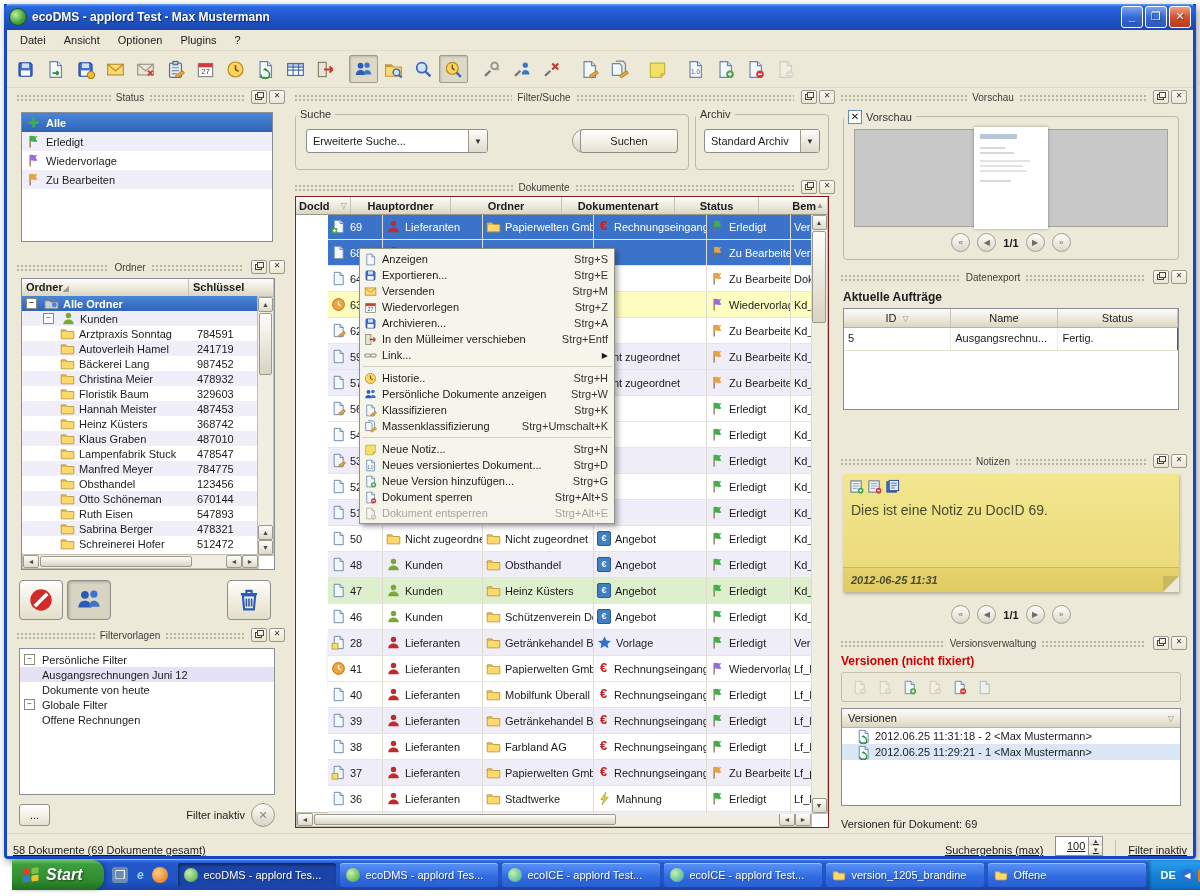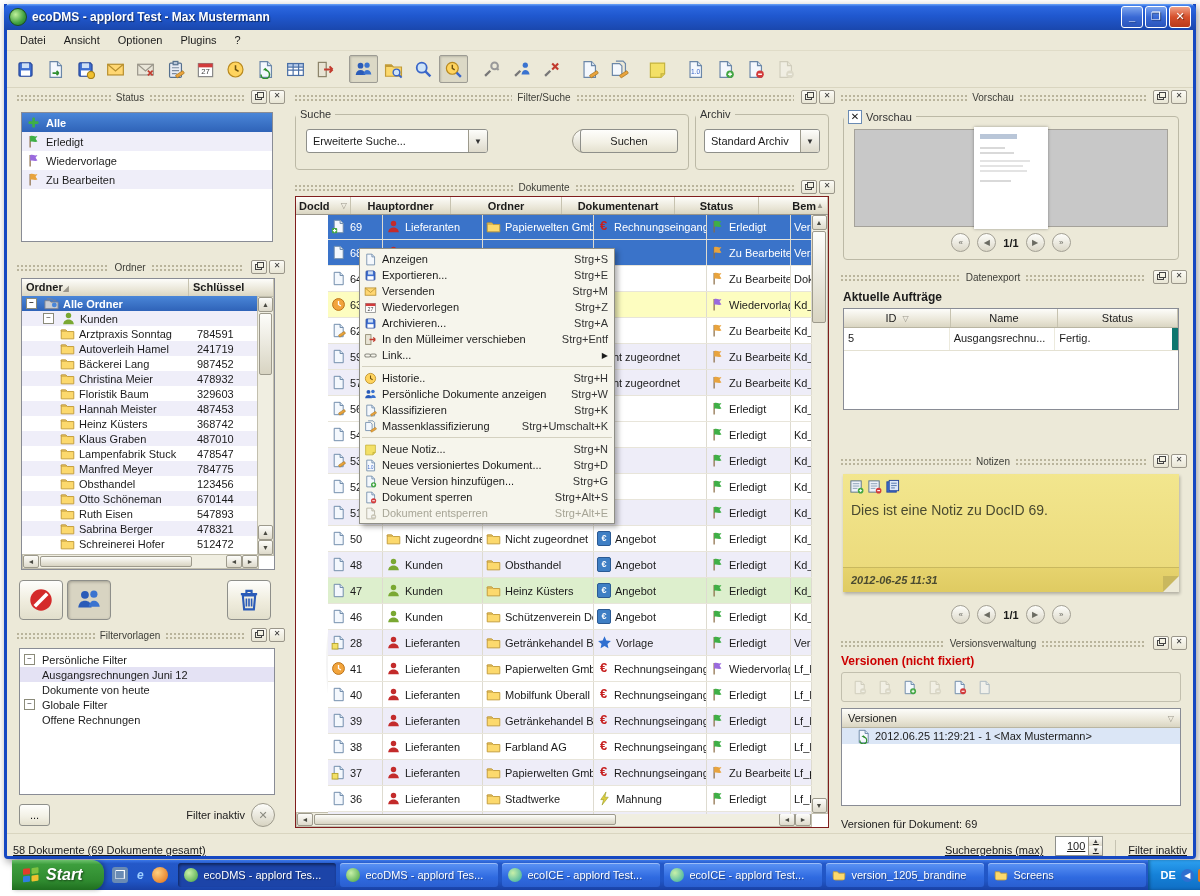--- a/index.html
+++ b/index.html
@@ -1755,21 +1755,21 @@
         <div class="sunkbox" style="position:absolute;left:8px;right:8px;top:38px;height:100px;">
           <div class="exp-table-hdr" id="exp-cols">
               <div style="width:32%">ID<span style="margin-left:6px;color:#9a968a;font-size:8px;">▽</span></div>
               <div style="width:32%">Name</div>
               <div style="width:36%">Status</div>
             </div>
           <div id="exp-rows">
               <div style="display:flex;height:22px;border-bottom:1px solid #e4e1d2;">
                 <div style="width:32%;padding:4px;border-right:1px solid #eceadd;overflow:hidden;white-space:nowrap;">5</div>
                 <div style="width:32%;padding:4px;border-right:1px solid #eceadd;overflow:hidden;white-space:nowrap;">Ausgangsrechnu...</div>
-                <div style="width:36%;padding:4px;border-right:6px solid #0f766e;overflow:hidden;white-space:nowrap;">Fertig.</div>
+                <div style="width:36%;padding:4px;border-right:1px solid #0f766e;overflow:hidden;white-space:nowrap;">Fertig.</div>
               </div>
             </div>
         </div>
       </div>
 
       <div class="dock" id="p-notizen" style="left:828px;top:366px;width:352px;height:178px;">
         <div class="dock-title">
           <span class="dts"></span>
           <span>Notizen</span>
           <span class="dts"></span>
@@ -1857,20 +1857,29 @@
                 <path d="M3.4 1.4h6.3L13 4.8v9.8H3.4z" fill="#f4f8fd" stroke="#6b87a8"></path>
                 <path d="M9.7 1.4v3.4H13" fill="#d9e6f3" stroke="#6b87a8"></path>
               </svg></span>
           </div>
         <div class="sunkbox" style="position:absolute;left:6px;right:6px;top:72px;height:96px;">
           <div class="exp-table-hdr" style="justify-content:flex-start;padding-left:6px;display:flex;align-items:center;">
             <span>Versionen</span>
             <span style="margin-left:auto;padding-right:6px;color:#9a968a;font-size:8px;">▽</span>
           </div>
           <div id="ver-rows">
+              <div class="vrow">
+                <svg class="ic" viewBox="0 0 16 16" aria-hidden="true">
+                  <path d="M3.4 1.4h6.3L13 4.8v9.8H3.4z" fill="#f4f8fd" stroke="#6b87a8"></path>
+                  <path d="M9.7 1.4v3.4H13" fill="#d9e6f3" stroke="#6b87a8"></path>
+                  <path d="M4.2 12.2a3.6 3.6 0 103.6-3.6" stroke="#2f8f2f" fill="none" stroke-width="1.3"></path>
+                  <path d="M7.8 6.6l2 2H5.8z" fill="#2f8f2f"></path>
+                </svg>
+                <span>2012.06.25 11:31:18 - 2 &lt;Max Mustermann&gt;</span>
+              </div>
               <div class="vrow sel">
                 <svg class="ic" viewBox="0 0 16 16" aria-hidden="true">
                   <path d="M3.4 1.4h6.3L13 4.8v9.8H3.4z" fill="#f4f8fd" stroke="#6b87a8"></path>
                   <path d="M9.7 1.4v3.4H13" fill="#d9e6f3" stroke="#6b87a8"></path>
                   <path d="M4.2 12.2a3.6 3.6 0 103.6-3.6" stroke="#2f8f2f" fill="none" stroke-width="1.3"></path>
                   <path d="M7.8 6.6l2 2H5.8z" fill="#2f8f2f"></path>
                 </svg>
                 <span>2012.06.25 11:29:21 - 1 &lt;Max Mustermann&gt;</span>
               </div>
             </div>
@@ -1933,21 +1942,21 @@
         <div class="task">
           <svg class="tico" viewBox="0 0 16 16">
             <path d="M1.3 4.3h4.9l1.5 1.6h7v7.8H1.3z" fill="#fcd96d" stroke="#c29b37"></path>
           </svg>
           <span class="tl">version_1205_brandine</span>
         </div>
         <div class="task">
           <svg class="tico" viewBox="0 0 16 16">
             <path d="M1.3 4.3h4.9l1.5 1.6h7v7.8H1.3z" fill="#fcd96d" stroke="#c29b37"></path>
           </svg>
-          <span class="tl">Screens</span>
+          <span class="tl">Offene</span>
         </div>
       </div>
     <div class="tray">
       <b>DE</b>
       <span id="tray-icons" style="display:flex;gap:4px;align-items:center;">
           <span class="trico" style="border-radius:50%;background:#2f6fd0;color:#fff;font-size:8px;text-align:center;line-height:13px;">◀</span>
           <span class="trico" style="background:#e07820;border-radius:2px;"></span>
         </span>
 
     </div>

